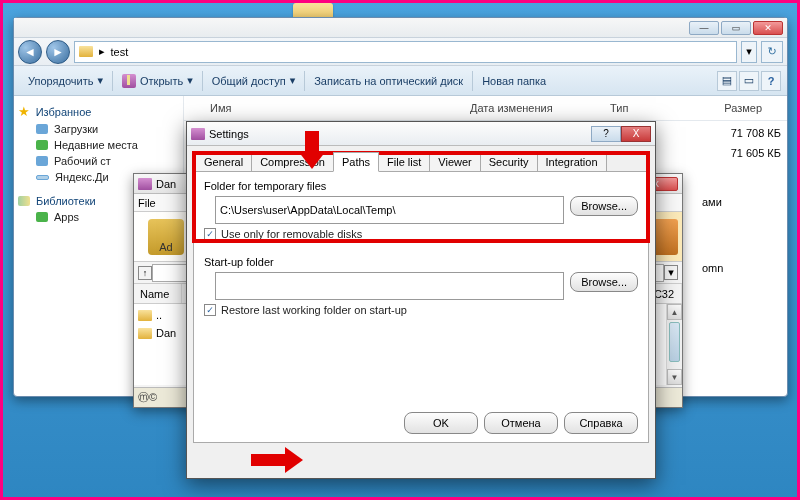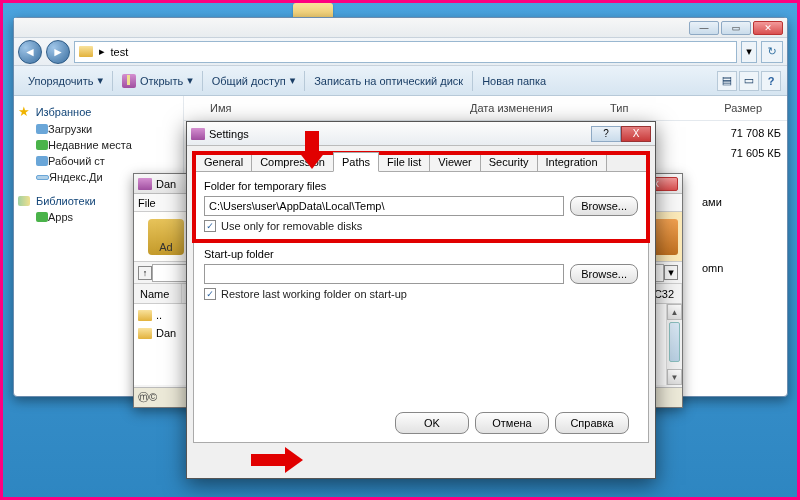--- a/index.html
+++ b/index.html
@@ -26,21 +26,21 @@
   .tb-item { padding: 0 8px; height: 100%; display: flex; align-items: center; gap: 4px; }
   .tb-sep { width: 1px; height: 20px; background: #b7c9d8; margin: 0 1px; }
   .archive-ico { width: 14px; height: 14px; background: linear-gradient(180deg,#d48fd0,#a04fa0); border-radius: 2px; position: relative; }
   .archive-ico::after { content: ''; position: absolute; top:1px; left:5px; width:3px; height:10px; background:#f0e090; }
   .tb-right { margin-left: auto; display: flex; align-items: center; gap: 2px; }
   .tb-btn { width: 20px; height: 20px; border: 1px solid #b7c9d8; background: #eef4f9; display: flex; align-items: center; justify-content: center; }
   .content { display: flex; height: calc(100% - 78px); }
   .sidebar { width: 170px; border-right: 1px solid #e4e9ee; padding: 6px 4px; overflow: hidden; }
   .side-group { margin-bottom: 8px; }
   .side-header { display: flex; align-items: center; gap: 6px; color: #114477; padding: 2px 0; }
-  .side-item { display: flex; align-items: center; padding: 2px 0 2px 18px; color: #222; }
+  .side-item { display: flex; align-items: center; gap: 6px; padding: 2px 0 2px 18px; color: #222; }
   .star-ico { color: #f0b400; font-size: 13px; }
   .blue-ico { width: 12px; height: 10px; background: #6aa6d8; border-radius: 2px; }
   .green-ico { width: 12px; height: 10px; background: #4ab34a; border-radius: 2px; }
   .disk-ico { width: 13px; height: 5px; background: #b0d0e8; border-radius: 2px; border: 1px solid #6aa6d8; }
   .libs-ico { width: 12px; height: 10px; background: linear-gradient(90deg,#a0d0a0,#f0e090); border-radius: 2px; }
   .main-col { flex: 1; display: flex; flex-direction: column; }
   .col-headers { height: 22px; display: flex; align-items: center; border-bottom: 1px solid #e4e9ee; padding: 12px 6px; color: #444; }
   .col-h { padding: 0 4px; }
   .col-h.c1 { width: 260px; } .col-h.c2 { width: 140px; } .col-h.c3 { width: 100px; } .col-h.c4 { width: 60px; text-align: right; }
   .file-rows { flex:1; padding: 2px 6px; position: relative; }
@@ -72,25 +72,25 @@
   .dlg-wbtns { margin-left:auto; display:flex; gap:0; }
   .dlg-wbtn { width:30px; height:16px; border:1px solid #8ea9c4; background:linear-gradient(180deg,#e9f1f8,#cadceb); display:flex; align-items:center; justify-content:center; font-size:10px; }
   .dlg-wbtn.x { background: linear-gradient(180deg,#e57f7f,#c83a3a); color:#fff; border-color:#933; }
   .dlg-body { padding: 6px; }
   .tabs { display:flex; margin-bottom:-1px; padding-left:2px; }
   .tab { padding: 3px 8px; background:#f4f4f4; border:1px solid #aaa; border-bottom:1px solid #aaa; margin-right:-1px; position:relative; }
   .tab.active { background:#fff; border-bottom:1px solid #fff; z-index:2; }
   .tab-panel { border:1px solid #aaa; background:#fff; padding: 8px 10px 10px; height: 272px; position:relative; }
   .group-lbl { color:#000; margin-bottom: 4px; }
   .path-row { display: flex; gap: 6px; margin-bottom: 4px; }
-  .path-input { flex:1; height:20px; border:1px solid #999; background:#fff; padding:0 4px; display:flex; align-items:center; }
+  .path-input { flex:1; height:28px; border:1px solid #999; background:#fff; padding:0 4px; display:flex; align-items:center;margin-left:11px; }
   .btn { height:20px; padding:0 10px; border:1px solid #888; background:linear-gradient(180deg,#fdfdfd,#e2e2e2); display:inline-flex; align-items:center; justify-content:center; border-radius:8px; }
   .chk { display:flex; align-items:center; gap:5px; color:#222; margin: 2px 0; }
   .chk .box { width:12px; height:12px; border:1px solid #888; background:#fff; display:flex; align-items:center; justify-content:center; font-size:9px; color:#2a62a0; }
-  .dlg-footer { position:absolute; bottom:8px; right:19px; display:flex; gap:6px;padding-left:20px; }
+  .dlg-footer { position:absolute; bottom:8px; right:10px; display:flex; gap:6px;padding-left:20px; }
   .dlg-footer .btn { width:74px; height:22px; }
   
   .hl { position:absolute; border:4px solid #e10000; pointer-events:none; }
   .hl.tabs-hl { left: 189px; top: 148px; width: 458px; height: 92px; }
   
   .arrow-down {
     position:absolute; left: 295px; top: 128px; width: 28px; height: 40px; pointer-events:none;
   }
   .arrow-down::before { content:''; position:absolute; left:7px; top:0; width:14px; height:22px; background:#e10000; }
   .arrow-down::after { content:''; position:absolute; left:0px; top:20px; width:0; height:0; border-left:14px solid transparent; border-right:14px solid transparent; border-top:18px solid #e10000; }

